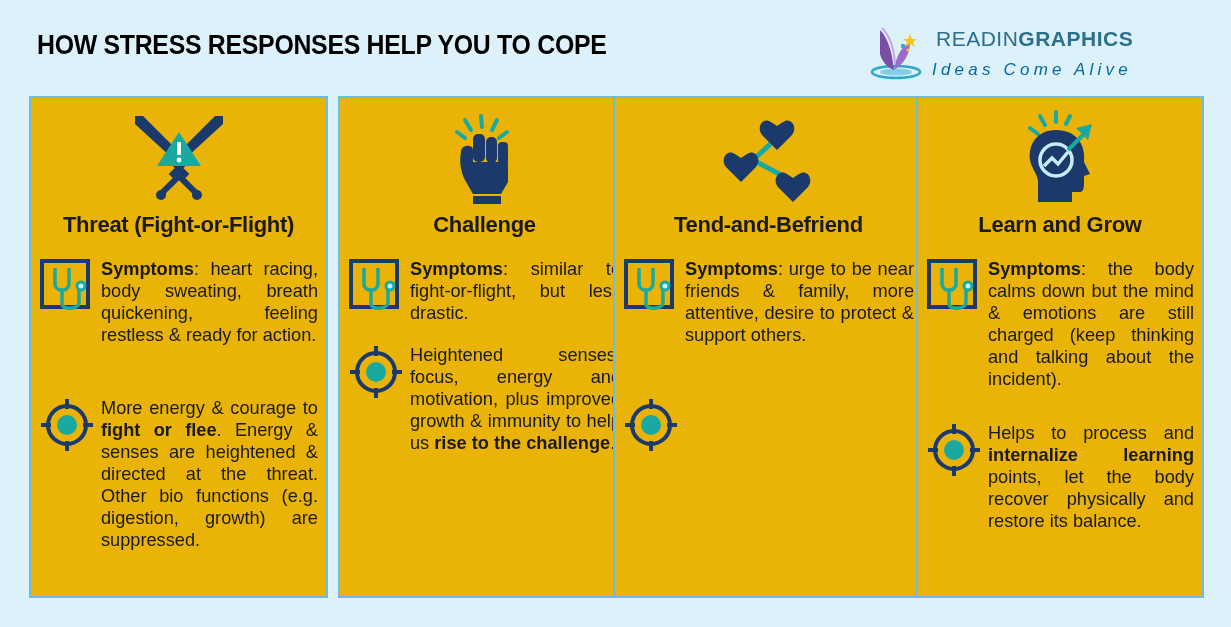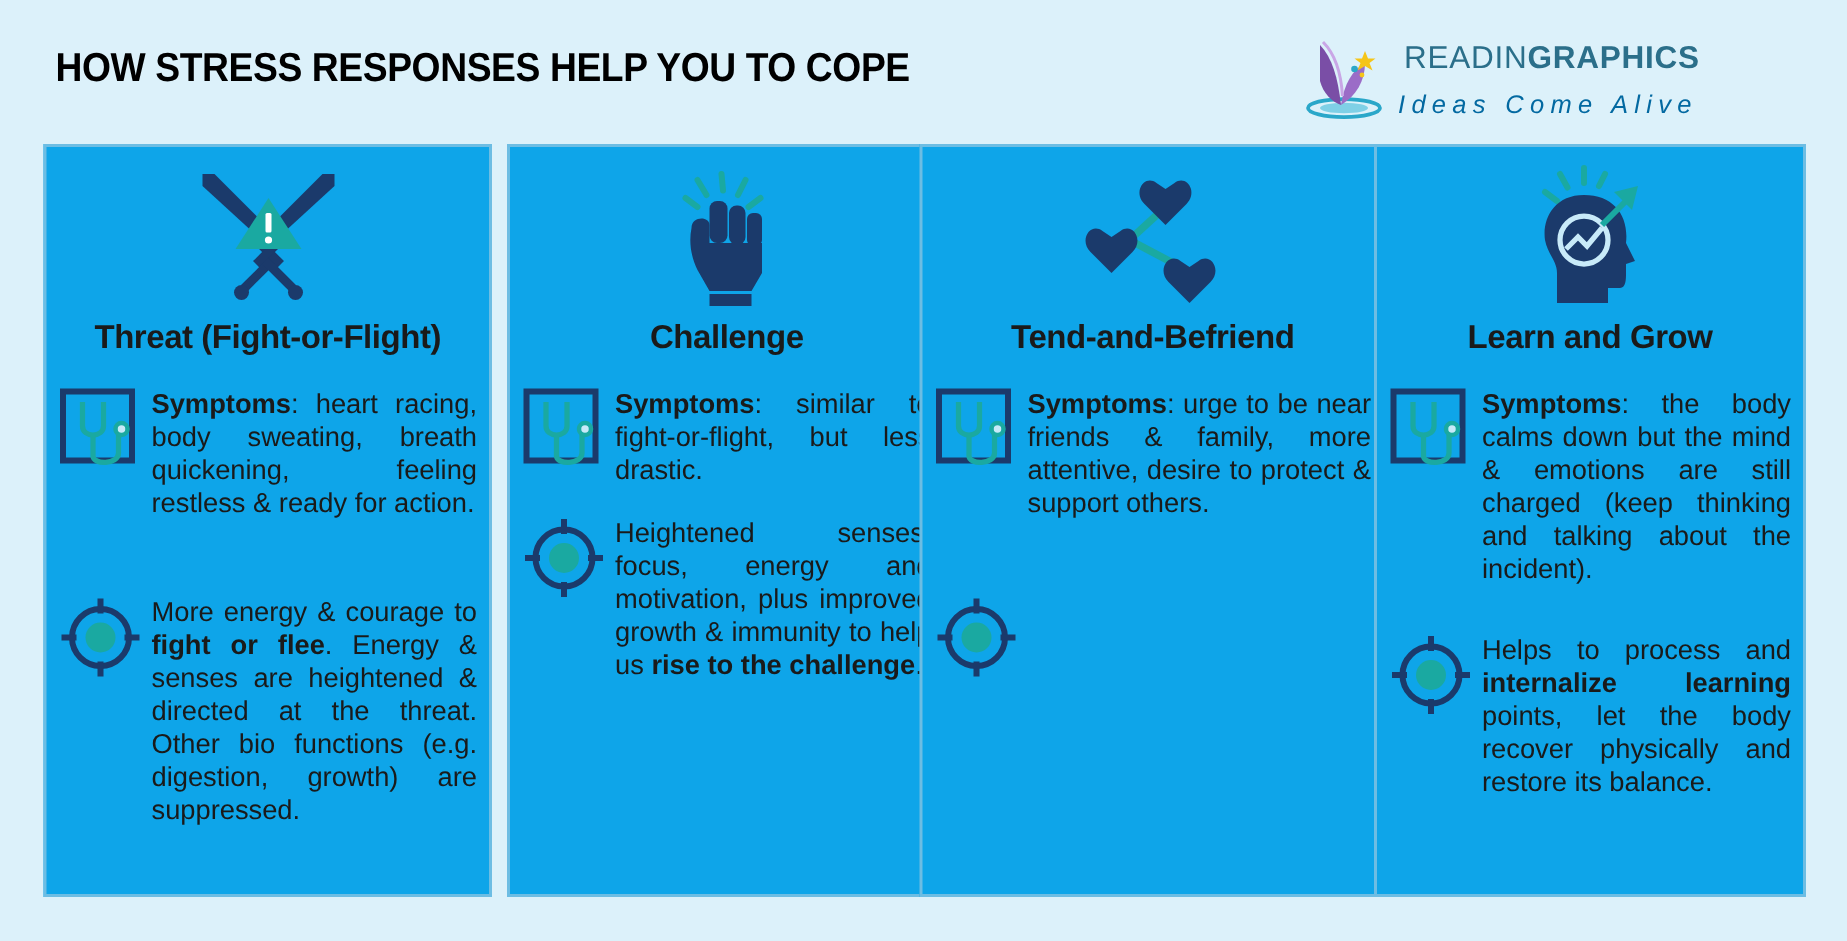--- a/index.html
+++ b/index.html
@@ -23,21 +23,21 @@
     position:absolute; left:66px; top:3px; font-size:21px; color:#2b6f8a;
     letter-spacing:0.5px; white-space:nowrap;
   }
   .logo .brand b { font-weight:bold; }
   .logo .tagline {
     position:absolute; left:62px; top:36px; font-size:17px; font-style:italic;
     color:#0369a1; letter-spacing:4.2px; white-space:nowrap;
   }
   .panel {
     position:absolute; top:96px; height:502px;
-    background:#0ea5e9; border:2px solid #6dbde3; box-sizing:border-box;
+    background:#eab308; border:2px solid #6dbde3; box-sizing:border-box;
   }
   .panel .icon-top { position:absolute; top:12px; left:0; right:0; height:100px; }
   .panel .icon-top svg { display:block; margin:0 auto; }
   .panel h2 {
     position:absolute; top:114px; left:0; right:0; margin:0;
     text-align:center; font-size:22px; font-weight:bold; color:#1a1a1a;
     letter-spacing:-0.3px;
   }
   .row { position:absolute; left:8px; right:8px; }
   .row .ic { position:absolute; left:0; top:0; width:56px; height:56px; }

